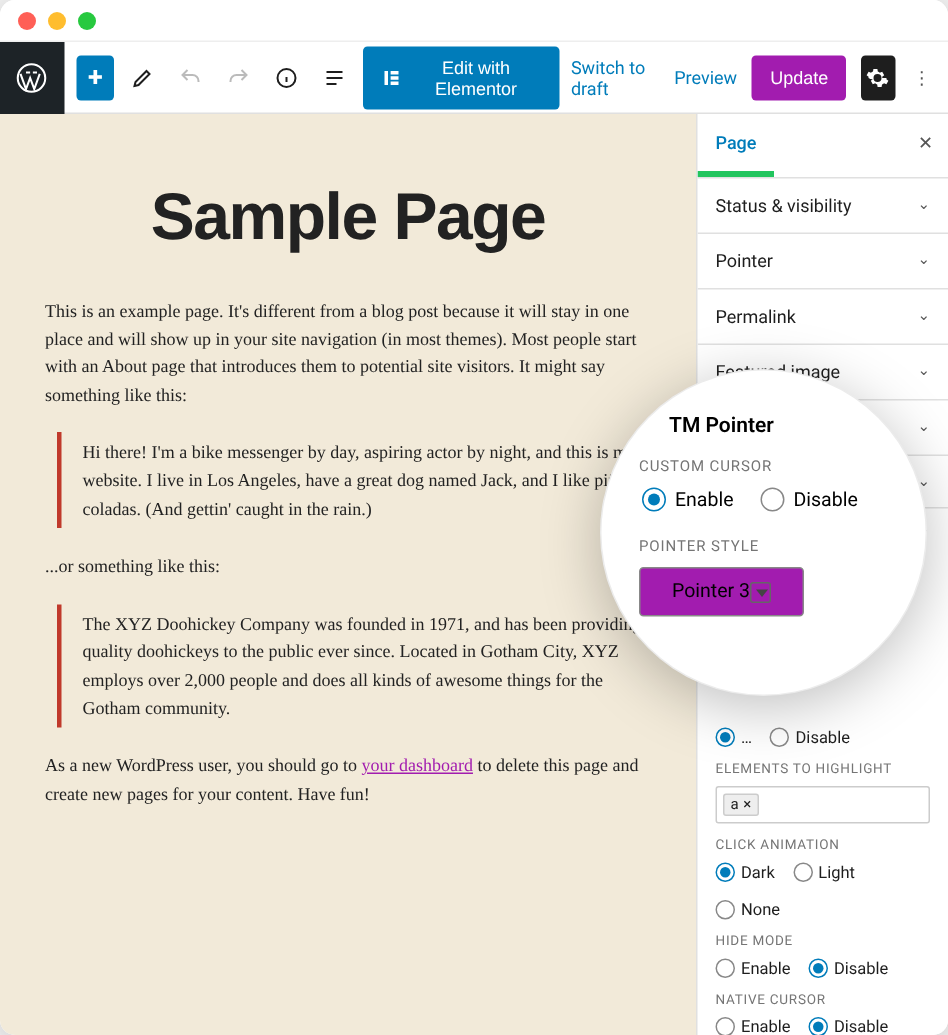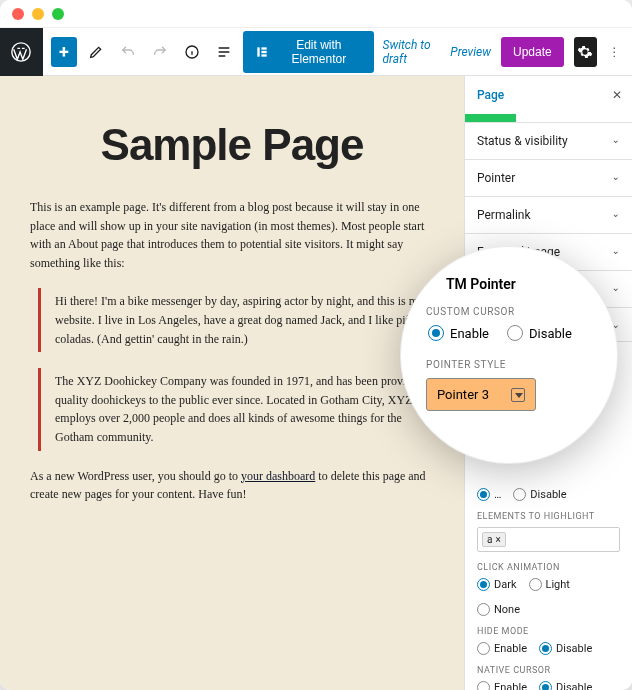--- a/index.html
+++ b/index.html
@@ -11,51 +11,51 @@
   .dot.yellow { background: #ffbd2e; }
   .dot.green { background: #27c93f; }
 
   .topbar { height: 48px; display: flex; align-items: center; background: #fff; border-bottom: 1px solid #e0e0e0; }
   .wp-logo { width: 48px; height: 48px; background: #1d2327; display: flex; align-items: center; justify-content: center; color: #fff; font-size: 22px; }
   .tb-left { display: flex; align-items: center; gap: 6px; padding: 0 8px; }
   .sq { width: 30px; height: 30px; display: flex; align-items: center; justify-content: center; border-radius: 3px; color: #1e1e1e; cursor: pointer; }
   .sq.blue { background: #007cba; color: #fff; font-size: 18px; font-weight: bold; }
   .elementor-btn { background: #007cba; color: #fff; border: none; border-radius: 3px; padding: 7px 12px; font-size: 12px; display: flex; align-items: center; gap: 6px; cursor: pointer; }
   .tb-right { margin-left: auto; display: flex; align-items: center; gap: 10px; padding-right: 10px; font-size: 12px; }
-  .link { color: #007cba; cursor: pointer; font-style: italic; }
+  .link { color: #007cba; cursor: pointer; }
   .update-btn { background: #a21caf; color: #fff; border: none; padding: 8px 12px; border-radius: 3px; font-size: 12px; cursor: pointer; }
   .gear-btn { width: 30px; height: 30px; background: #1e1e1e; color: #fff; display: flex; align-items: center; justify-content: center; border-radius: 3px; cursor: pointer; }
   .more-btn { width: 20px; display: flex; align-items: center; justify-content: center; cursor: pointer; color: #555; }
 
   .content { display: flex; height: calc(100% - 76px); }
   .editor { flex: 1; background: #f2ead9; padding: 30px 30px; overflow: hidden; font-family: Georgia, 'Times New Roman', serif; color: #222; }
   .editor h1 { font-family: -apple-system, Arial, sans-serif; font-weight: 900; font-size: 44px; text-align: center; margin: 14px 0 28px; letter-spacing: -1px; }
   .editor p { font-size: 12px; line-height: 1.55; margin-bottom: 16px; }
   .editor blockquote { border-left: 3px solid #c0392b; padding: 4px 0 4px 14px; margin: 0 0 16px 8px; }
   .editor blockquote p { margin-bottom: 0; }
-  .editor a { color: #0f172a; text-decoration: underline; }
+  .editor a { color: #a21caf; text-decoration: underline; }
 
   .sidebar { width: 168px; border-left: 1px solid #e0e0e0; background: #fff; font-size: 12px; color: #1e1e1e; overflow: hidden; position: relative; }
   .tabs { display: flex; border-bottom: 1px solid #e0e0e0; }
   .tab { padding: 12px 12px; cursor: pointer; color: #757575; }
-  .tab.active { color: #007cba; border-bottom: 8px solid #22c55e; font-weight: 500; text-align: center; }
+  .tab.active { color: #007cba; border-bottom: 4px solid #22c55e; font-weight: 500; text-align: center; }
   .tab-close { margin-left: auto; padding: 12px 10px; cursor: pointer; color: #555; }
   .panel { border-bottom: 1px solid #e0e0e0; }
   .panel-head { display: flex; justify-content: space-between; align-items: flex-start; padding: 11px 12px; cursor: pointer; font-size: 12px; }
   .chev { font-size: 10px; color: #555; }
   .panel-body { padding: 0 12px 12px; }
   .section-label { font-size: 9px; text-transform: uppercase; color: #757575; letter-spacing: .5px; margin: 10px 0 6px; }
   .radio-row { display: flex; gap: 12px; align-items: center; flex-wrap: wrap; }
   .radio { display: flex; align-items: center; gap: 4px; font-size: 11px; cursor: pointer; }
   .radio .r { width: 13px; height: 13px; border: 1.5px solid #888; border-radius: 50%; display: inline-flex; align-items: center; justify-content: center; }
   .radio.checked .r { border-color: #007cba; }
   .radio.checked .r::after { content: ""; width: 7px; height: 7px; background: #007cba; border-radius: 50%; }
   .tag-input { border: 1px solid #ccc; padding: 4px; border-radius: 2px; display: flex; }
   .tag { background: #eee; border: 1px solid #ccc; border-radius: 2px; padding: 1px 4px; font-size: 10px; display: inline-flex; gap: 3px; align-items: center; }
-  .select-box { border: 1px solid #888; border-radius: 3px; padding: 6px 8px; display: flex; justify-content: space-between; align-items: center; cursor: pointer; background: #fdba74; font-size: 12px;}
+  .select-box { border: 1px solid #888; border-radius: 3px; padding: 6px 8px; display: flex; justify-content: center; align-items: center; cursor: pointer; background: #a21caf; font-size: 12px;}
 
   
   .magnify { position: absolute; top: 246px; left: 400px; width: 218px; height: 218px; border-radius: 50%; background: #fff; box-shadow: 0 8px 40px rgba(0,0,0,.25), inset 0 0 0 1px rgba(0,0,0,.08); z-index: 10; padding: 24px 26px; overflow: hidden; }
   .magnify .cursor-dot { position: absolute; top: 4px; left: 8px; width: 24px; height: 24px; border-radius: 50%; background: radial-gradient(circle at 35% 30%, #5db7ff, #0072d6); box-shadow: 0 2px 6px rgba(0,0,0,.3); }
   .magnify h4 { font-size: 14px; font-weight: 600; margin: 6px 0 14px 20px; }
   .magnify .sec-label { font-size: 10px; letter-spacing: .6px; color: #757575; margin: 8px 0 8px; text-transform: uppercase; }
   .magnify .radio-row { gap: 18px; padding-left: 2px; }
   .magnify .radio { font-size: 13px; gap: 6px; }
   .magnify .radio .r { width: 16px; height: 16px; }
   .magnify .radio.checked .r::after { width: 8px; height: 8px; }
@@ -134,20 +134,21 @@
     </div>
   </div>
 
   <div class="content">
     <div class="editor">
       <h1>Sample Page</h1>
       <p>This is an example page. It's different from a blog post because it will stay in one place and will show up in your site navigation (in most themes). Most people start with an About page that introduces them to potential site visitors. It might say something like this:</p>
       <blockquote>
           <p>Hi there! I'm a bike messenger by day, aspiring actor by night, and this is my website. I live in Los Angeles, have a great dog named Jack, and I like piña coladas. (And gettin' caught in the rain.)</p>
         </blockquote>
+      <p>...or something like this:</p>
       <blockquote>
           <p>The XYZ Doohickey Company was founded in 1971, and has been providing quality doohickeys to the public ever since. Located in Gotham City, XYZ employs over 2,000 people and does all kinds of awesome things for the Gotham community.</p>
         </blockquote>
       <p>
         <span>As a new WordPress user, you should go to </span><a href="#">your dashboard</a><span> to delete this page and create new pages for your content. Have fun!</span>
       </p>
     </div>
 
     <div class="sidebar">
       <div class="tabs">

